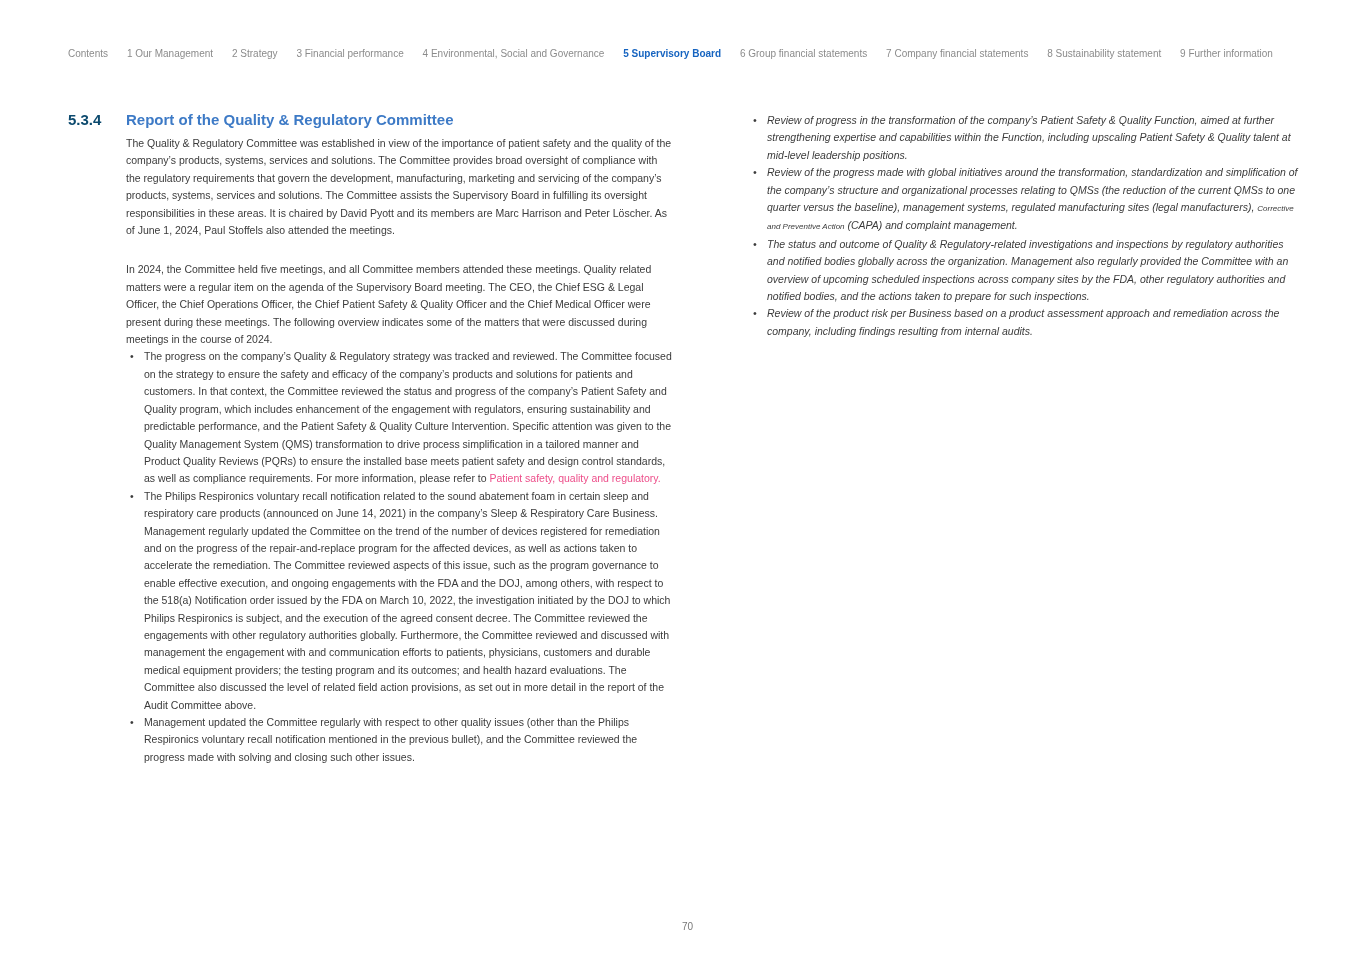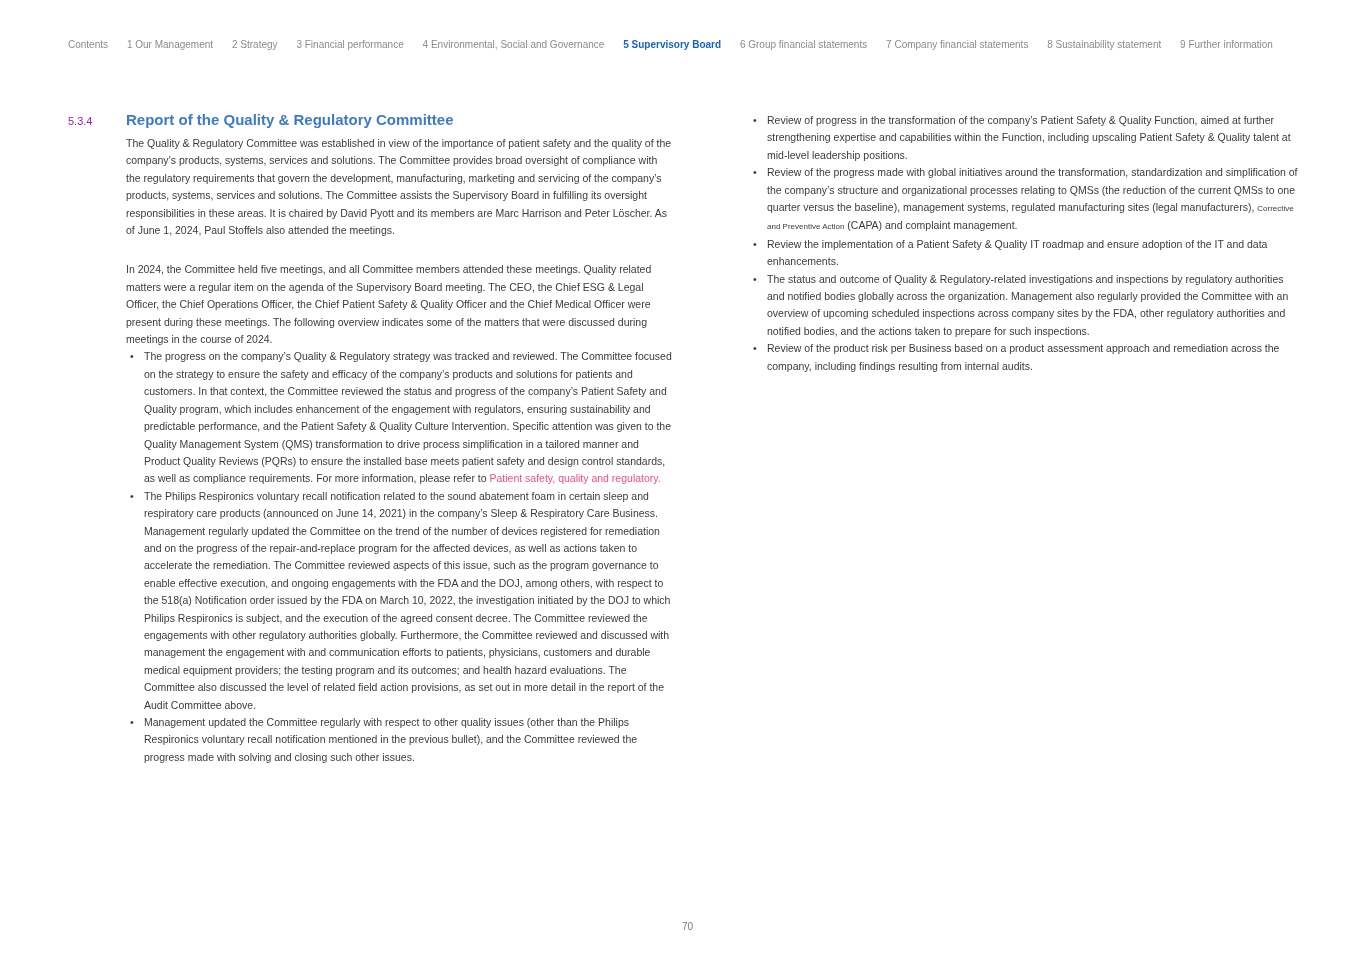--- a/index.html
+++ b/index.html
@@ -1,44 +1,44 @@
 <!DOCTYPE html>
 <html><head>
 <meta charset="utf-8">
 <style>
   * { margin:0; padding:0; box-sizing:border-box; }
   html,body { width:1365px; height:964px; background:#ffffff;
     font-family:"Liberation Sans","DejaVu Sans",sans-serif; }
   body { position:relative; color:#3b3b3b; }
 
   
-  .topnav { position:absolute; left:68px; right:92px; top:39px;
+  .topnav { position:absolute; left:68px; right:92px; top:48px;
     display:flex; justify-content:space-between; align-items:flex-start; }
   .nav-item { font-size:10px; color:#8b8b8b; white-space:nowrap; cursor:pointer; }
   .nav-item.active { color:#1664c0; font-weight:bold; }
 
   
   .left-col  { position:absolute; left:68px;  top:111px; width:605px; }
   .right-col { position:absolute; left:752px; top:112px; width:546px; }
 
   .heading-row { display:flex; align-items:baseline; }
-  .section-number { width:58px; font-size:11px; color:#a21caf; flex:0 0 58px; }
+  .section-number { width:58px; font-size:15px; color:#0c4a6e; flex:0 0 58px;font-weight:bold; }
   .section-title  { font-size:15px; color:#3d7ac6; }
 
   .left-body { margin-left:58px; margin-top:7px; }
 
   p.body-text { font-size:10.5px; line-height:17.4px; color:#3b3b3b; }
   p.body-text + p.body-text { margin-top:22px; }
 
   ul.bullets { list-style:none; margin-top:0; }
   ul.bullets li { position:relative; padding-left:18px;
     font-size:10.5px; line-height:17.4px; color:#3b3b3b; }
   ul.bullets li::before { content:"\2022"; position:absolute; left:4px; }
 
-  .right-col ul.bullets li { padding-left:15px; }
+  .right-col ul.bullets li { padding-left:15px;font-style:italic; }
   .right-col ul.bullets li::before { left:1px; }
 
   a.inline-link { color:#ed4e8a; text-decoration:none; cursor:pointer; }
   .small-caps-text { font-size:8px; }
 
   .page-number { position:absolute; left:0; right:0; top:921px;
     text-align:center; font-size:10px; color:#777777;padding-left:10px; }
 </style>
 </head>
 <body>
@@ -80,23 +80,20 @@
 
 <section class="right-col">
   <ul class="bullets">
     <li>
       <span>Review of progress in the transformation of the company’s Patient Safety &amp; Quality Function, aimed at further strengthening expertise and capabilities within the Function, including upscaling Patient Safety &amp; Quality talent at mid-level leadership positions.</span>
     </li>
     <li>
       <span>Review of the progress made with global initiatives around the transformation, standardization and simplification of the company’s structure and organizational processes relating to QMSs (the reduction of the current QMSs to one quarter versus the baseline), management systems, regulated manufacturing sites (legal manufacturers), </span><span class="small-caps-text">Corrective and Preventive Action</span><span> (CAPA) and complaint management.</span>
     </li>
     <li>
-      <span>Review the implementation of a Patient Safety &amp; Quality IT roadmap and ensure adoption of the IT and data enhancements.</span>
-    </li>
-    <li>
       <span>The status and outcome of Quality &amp; Regulatory-related investigations and inspections by regulatory authorities and notified bodies globally across the organization. Management also regularly provided the Committee with an overview of upcoming scheduled inspections across company sites by the FDA, other regulatory authorities and notified bodies, and the actions taken to prepare for such inspections.</span>
     </li>
     <li>
       <span>Review of the product risk per Business based on a product assessment approach and remediation across the company, including findings resulting from internal audits.</span>
     </li>
   </ul>
 </section>
 
 <div class="page-number">70</div>
 

